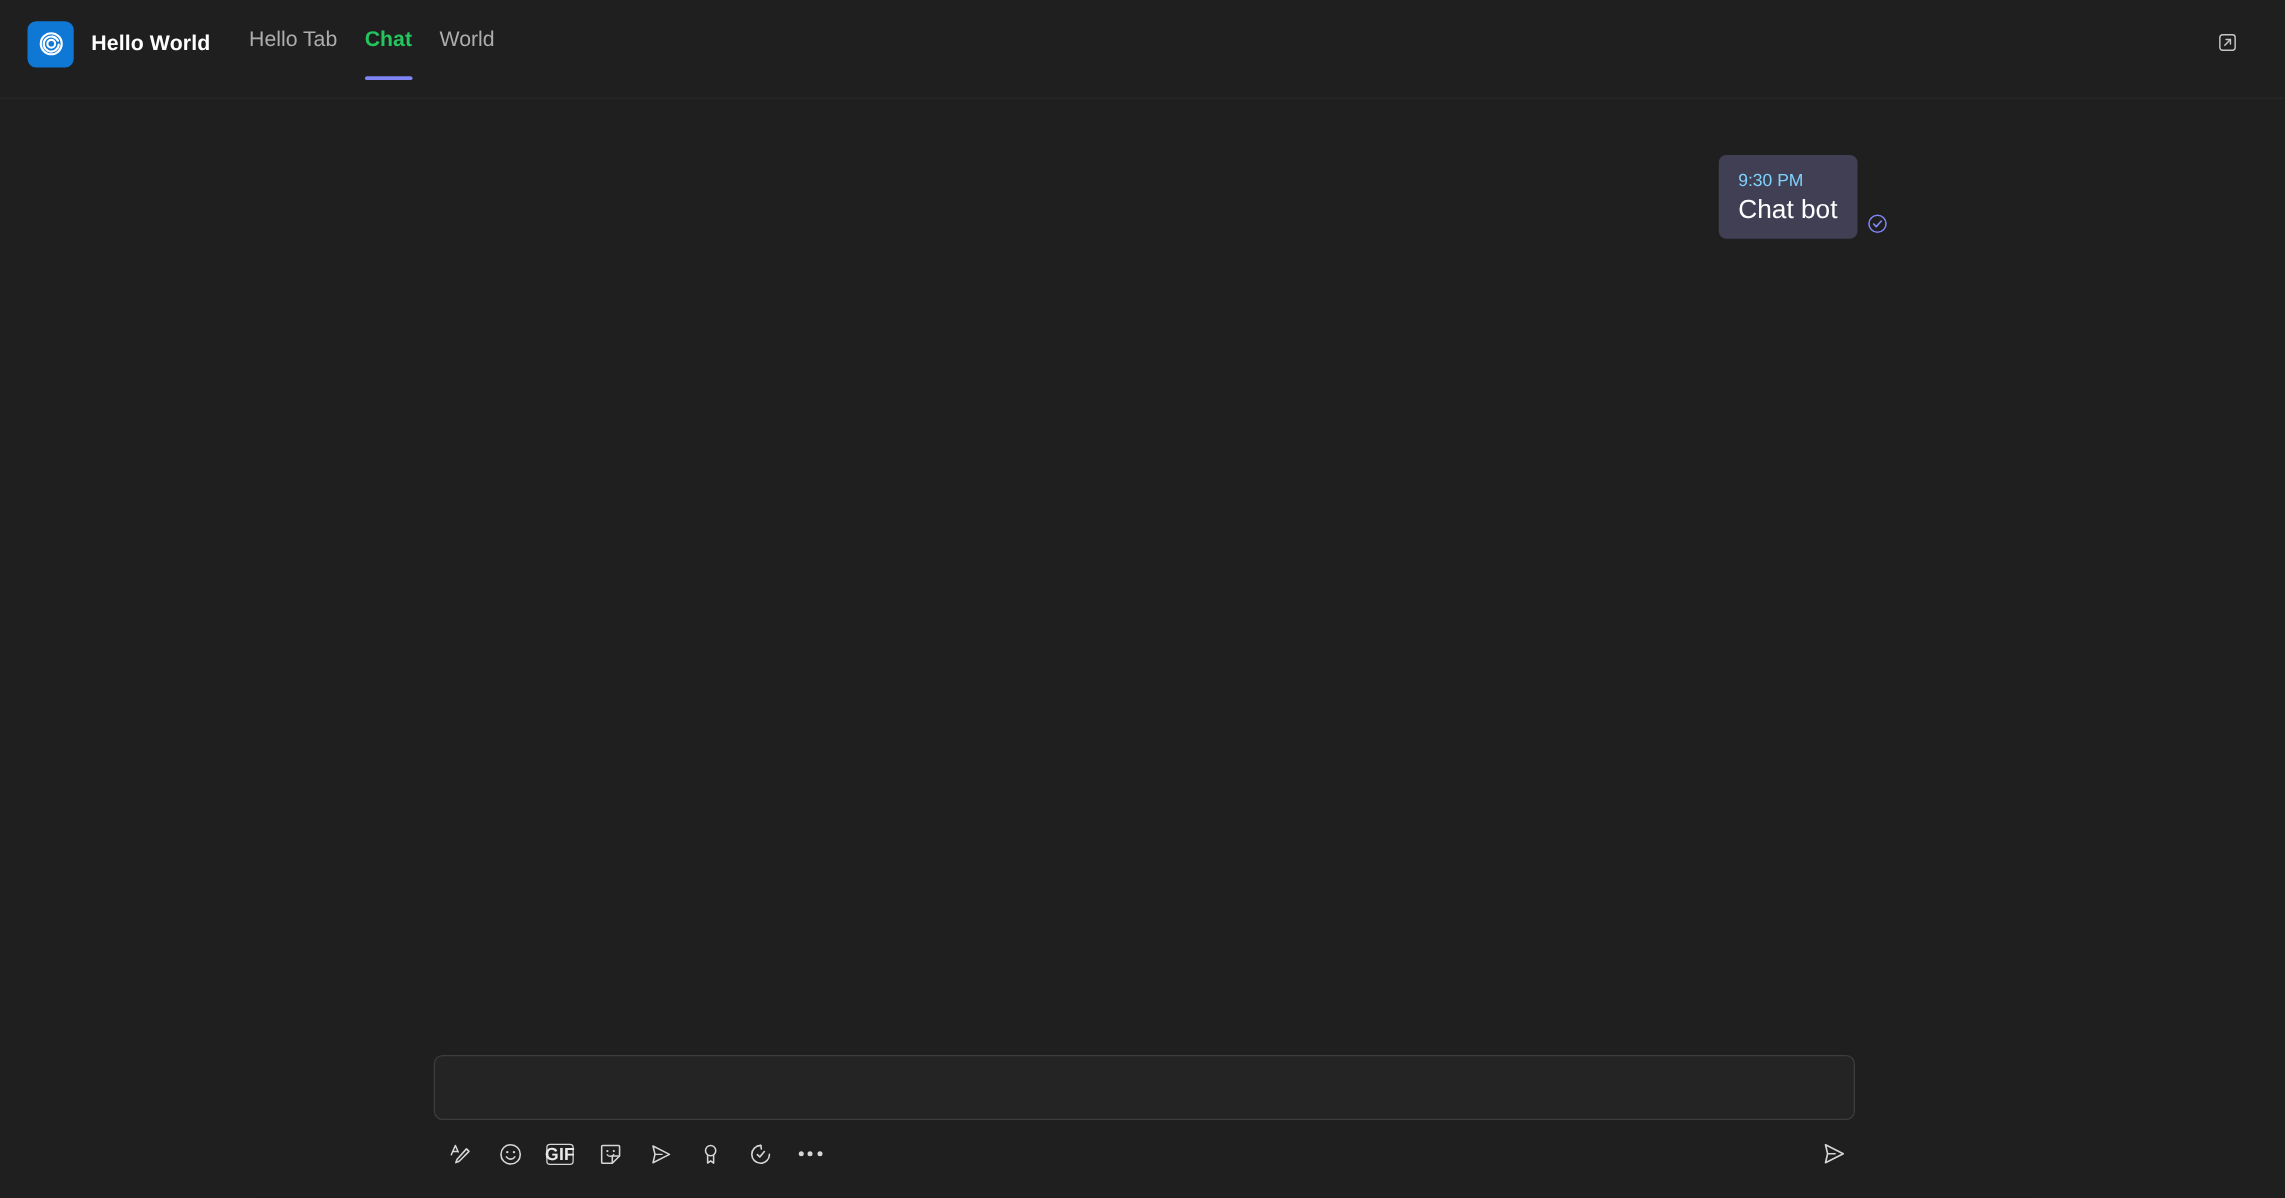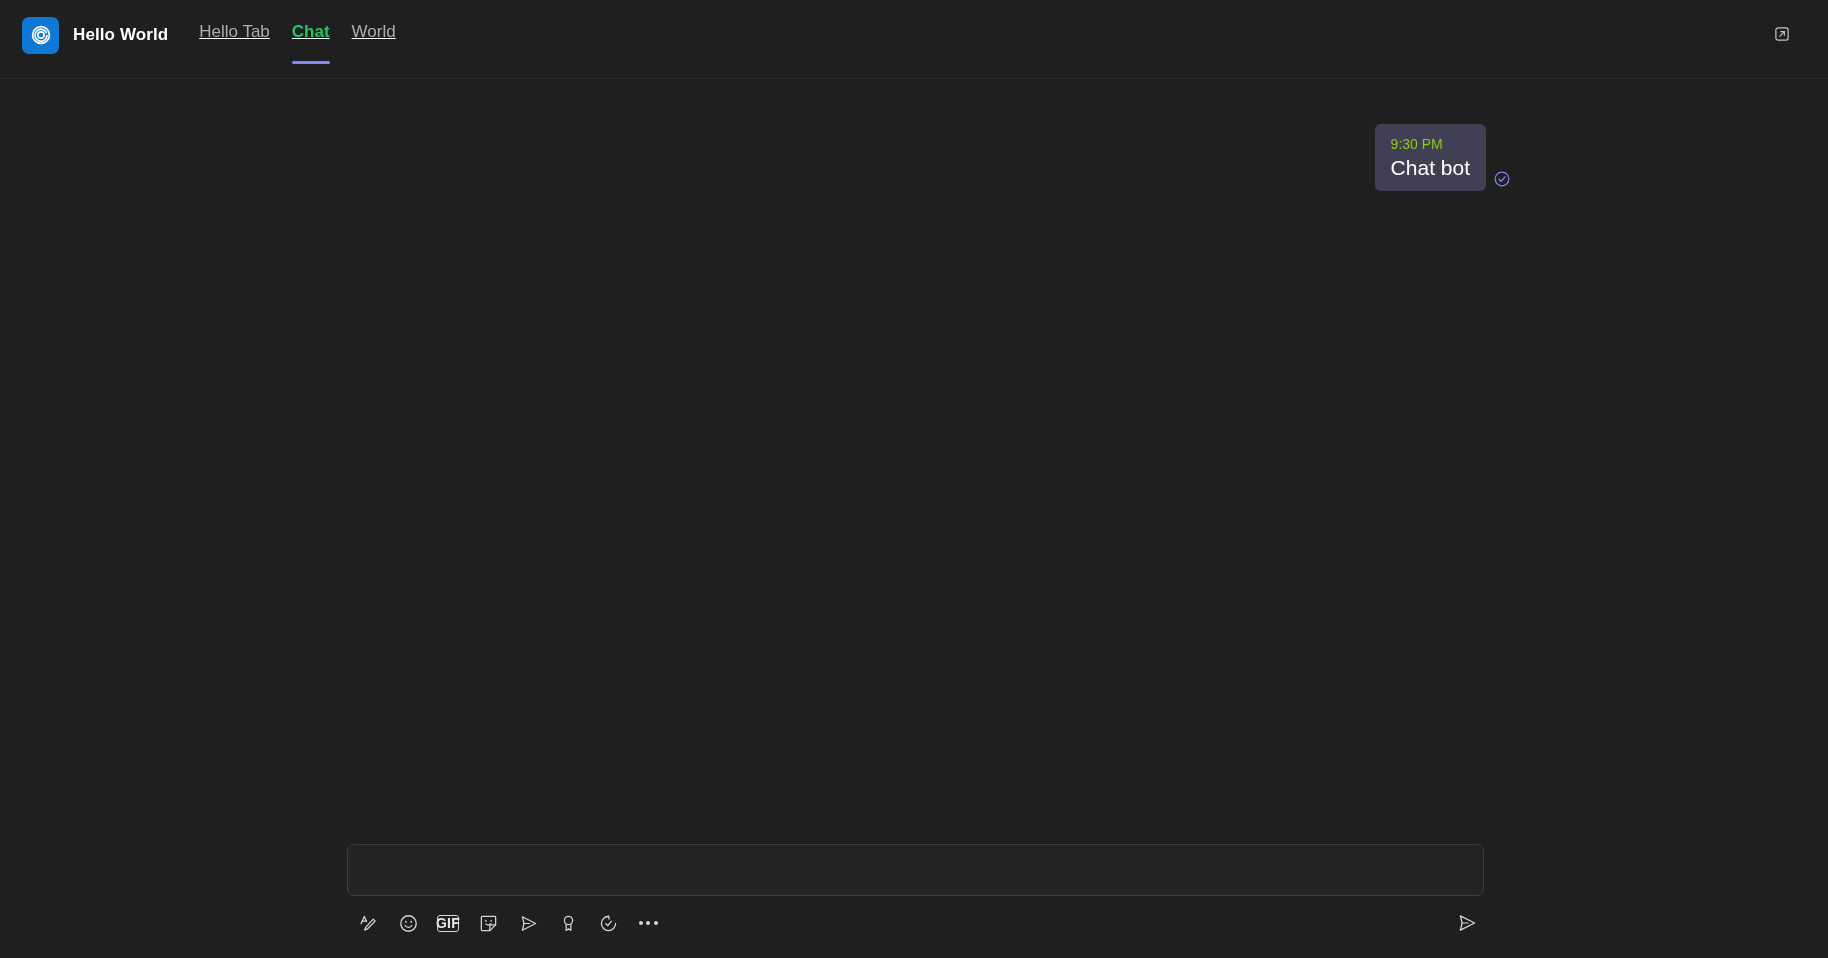--- a/index.html
+++ b/index.html
@@ -65,21 +65,20 @@
     margin-left: 14px;
     letter-spacing: 0.1px;
     white-space: nowrap;
   }
 
   .tabs {
     display: flex;
     align-items: center;
     height: 79px;
     margin-left: 20px;
-    text-decoration: underline;
   }
 
   .tab {
     position: relative;
     height: 79px;
     display: flex;
     align-items: center;
     padding: 0 11px;
     font-size: 17px;
     color: #adadad;
@@ -149,21 +148,21 @@
   .bubble {
     background: #413f54;
     border-radius: 6px;
     padding: 11px 16px 13px 16px;
     min-width: 107px;
     max-width: 640px;
   }
 
   .bubble-time {
     font-size: 14px;
-    color: #84cc16;
+    color: #7dd3fc;
     line-height: 18px;
     margin-bottom: 4px;
   }
 
   .bubble-text {
     font-size: 21px;
     color: #ffffff;
     line-height: 21px;
     word-wrap: break-word;
   }

